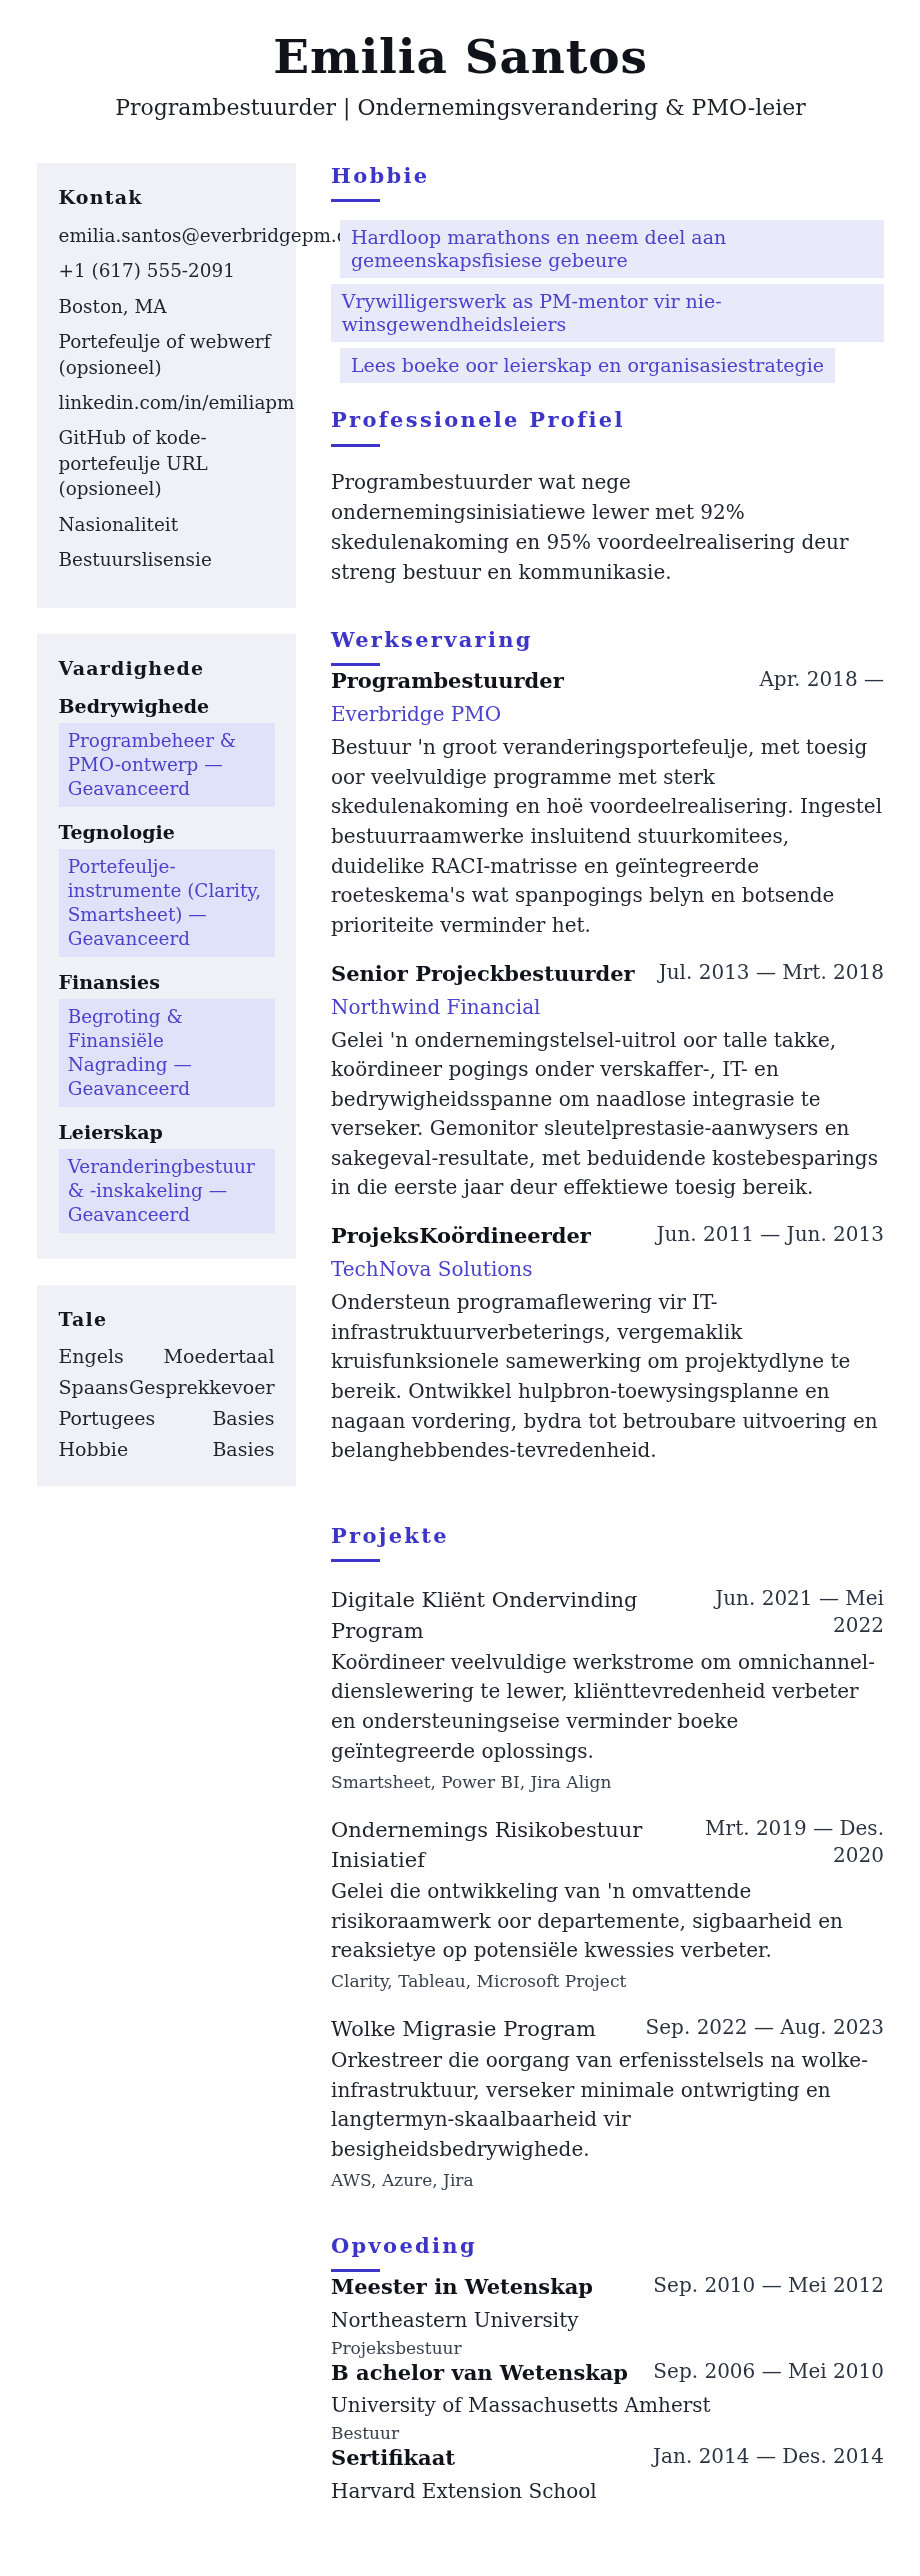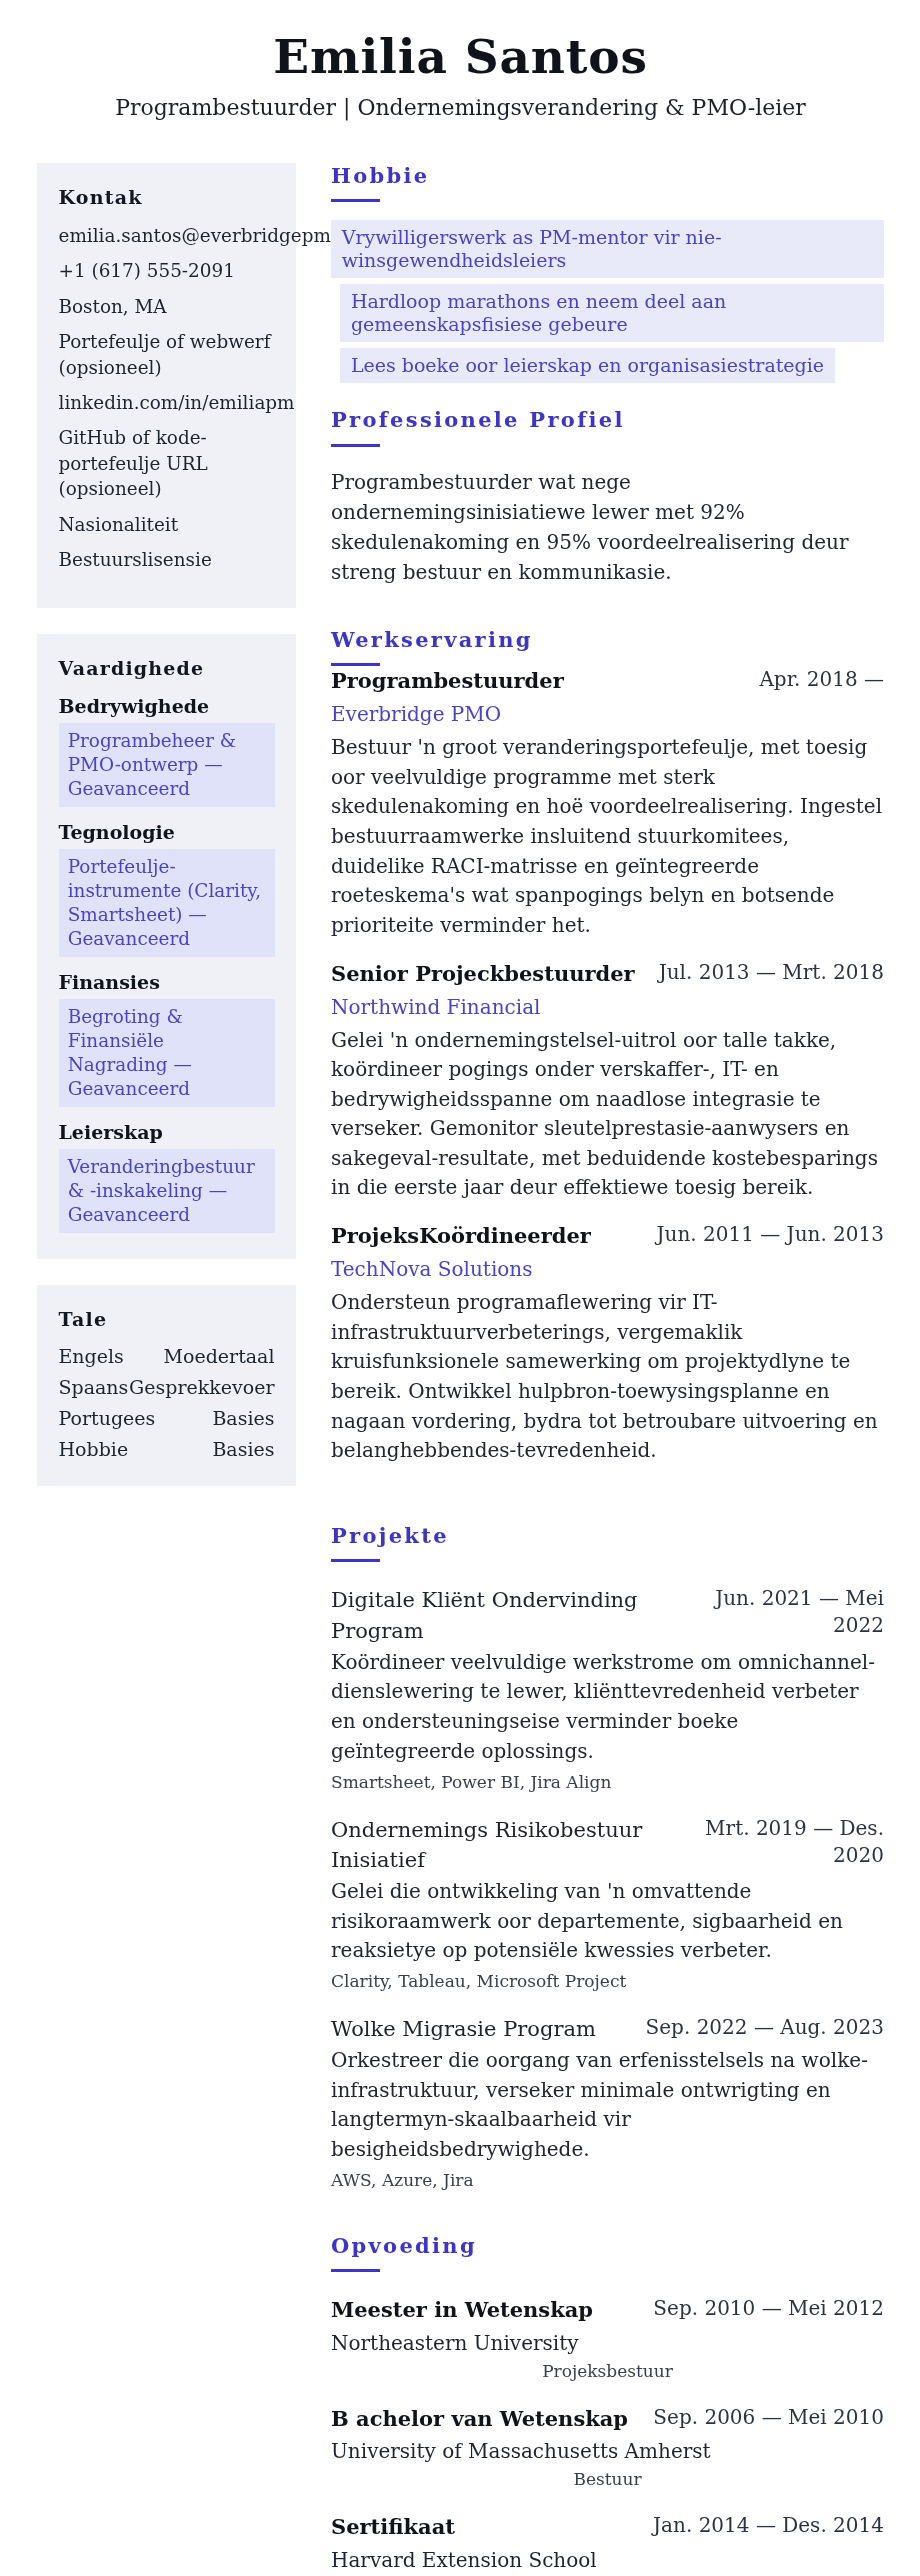--- a/index.html
+++ b/index.html
@@ -41,27 +41,27 @@
   
   .entry{}
   .entry-row{display:flex;justify-content:space-between;align-items:flex-start;gap:17px;}
   .entry-row .title{font-size:21px;font-weight:bold;color:var(--dark);flex:1 1 auto;line-height:1.45;}
   .entry-row .title.regular{font-weight:normal;color:#1d222b;}
   .entry-row .date{font-size:20px;color:#2b3340;text-align:right;flex:0 1 auto;line-height:1.35;}
   .company{font-size:20px;color:var(--link);margin-top:5.4px;}
   .desc{font-size:20px;line-height:1.48;margin-top:7px;max-width:100%;}
   .tools{font-size:17px;color:var(--small);margin-top:5.4px;}
   .school{font-size:20px;color:#1e242e;margin-top:5.4px;}
-  .field{font-size:17px;color:var(--small);margin-top:5.4px;text-align:center;}
+  .field{font-size:17px;color:var(--small);margin-top:5.4px;}
   .mt-work{margin-top:40px;}
   .mt-proj{margin-top:57px;}
   .mt-edu{margin-top:43px;}
   .job{margin-bottom:18.4px;}
   .project{margin-top:23px;}
-  .edu{margin-top:23px;}
+  .edu{}
 </style>
 </head>
 <body>
 
 <div class="header">
   <div class="name">Emilia Santos</div>
   <div class="subtitle">Programbestuurder | Ondernemingsverandering &amp; PMO-leier</div>
 </div>
 
 <div class="content">
@@ -113,22 +113,22 @@
     </div>
 
   </div>
 
   <div class="main">
 
     <div class="section">
       <h2 class="sec-title">Hobbie</h2>
       <div class="sec-bar"></div>
       <div class="hobbies">
+        <div class="hobby-pill indent">Hardloop marathons en neem deel aan gemeenskapsfisiese gebeure</div>
         <div class="hobby-pill">Vrywilligerswerk as PM-mentor vir nie-winsgewendheidsleiers</div>
-        <div class="hobby-pill indent">Hardloop marathons en neem deel aan gemeenskapsfisiese gebeure</div>
         <div class="hobby-pill indent">Lees boeke oor leierskap en organisasiestrategie</div>
       </div>
     </div>
 
     <div class="section" style="margin-top:24.5px">
       <h2 class="sec-title">Professionele Profiel</h2>
       <div class="sec-bar"></div>
       <p class="profile-text">Programbestuurder wat nege ondernemingsinisiatiewe lewer met 92% skedulenakoming en 95% voordeelrealisering deur streng bestuur en kommunikasie.</p>
     </div>
 

